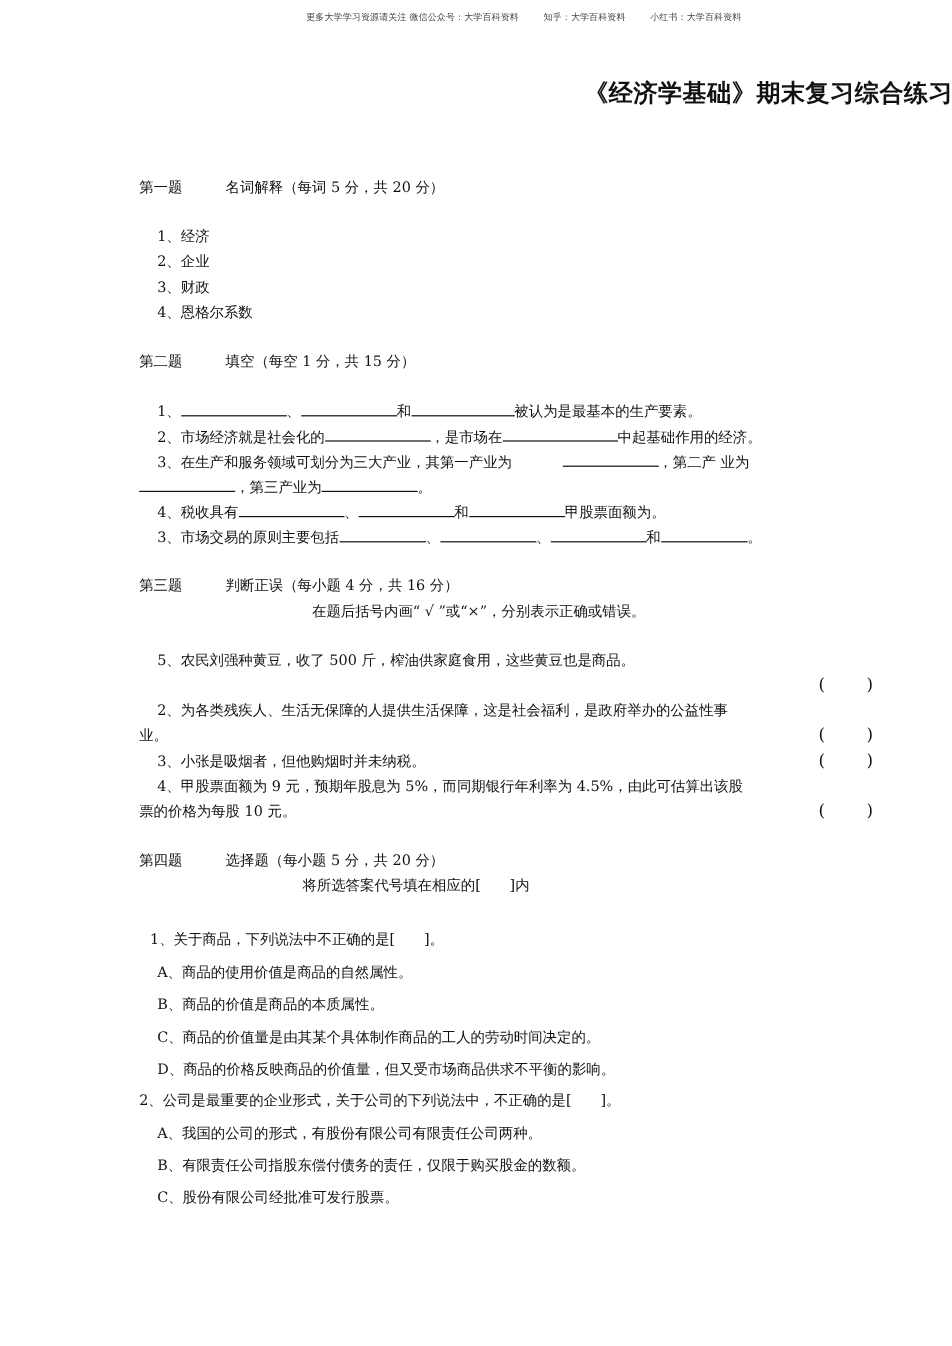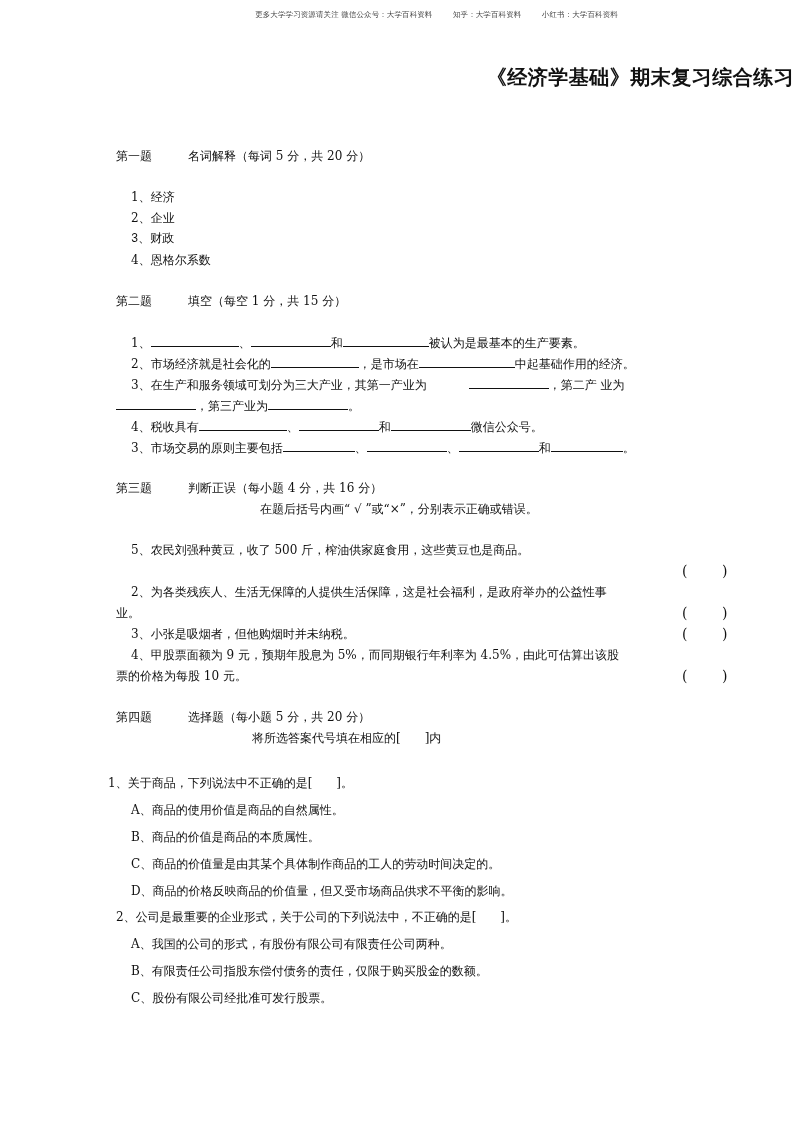--- a/index.html
+++ b/index.html
@@ -37,21 +37,21 @@
 
 <div class="abs title">
   <span>《经济学基础》期末复习综合练习题</span><span class="suffix">(A)</span>
 </div>
 
 <div class="abs line" style="left:76px; top:146px;">
   <span class="sec-no">第一题</span><span>名词解释（每词 5 分，共 20 分）</span>
 </div>
 <div class="abs line" style="left:91px; top:187px;">1、经济</div>
 <div class="abs line" style="left:91px; top:208px;">2、企业</div>
-<div class="abs line" style="left:91px; top:229px;font-family:Liberation Mono, monospace;">3、财政</div>
+<div class="abs line" style="left:91px; top:229px;">3、财政</div>
 <div class="abs line" style="left:91px; top:250px;">4、恩格尔系数</div>
 
 <div class="abs line" style="left:76px; top:291px;">
   <span class="sec-no">第二题</span><span>填空（每空 1 分，共 15 分）</span>
 </div>
 
 <div class="abs line" style="left:91px; top:332px;">
   <span>1、</span><span class="blank" style="width:88px"></span><span>、</span><span class="blank" style="width:80px"></span><span>和</span><span class="blank" style="width:86px"></span><span>被认为是最基本的生产要素。</span>
 </div>
 
@@ -60,21 +60,21 @@
 </div>
 
 <div class="abs line" style="left:91px; top:374px;">
   <span>3、在生产和服务领域可划分为三大产业，其第一产业为</span><span style="display:inline-block;width:42px"></span><span class="blank" style="width:80px"></span><span>，第二产 业为</span>
 </div>
 <div class="abs line" style="left:76px; top:395px;">
   <span class="blank" style="width:80px"></span><span>，第三产业为</span><span class="blank" style="width:80px"></span><span>。</span>
 </div>
 
 <div class="abs line" style="left:91px; top:416px;">
-  <span>4、税收具有</span><span class="blank" style="width:88px"></span><span>、</span><span class="blank" style="width:80px"></span><span>和</span><span class="blank" style="width:80px"></span><span>微信公众号。</span>
+  <span>4、税收具有</span><span class="blank" style="width:88px"></span><span>、</span><span class="blank" style="width:80px"></span><span>和</span><span class="blank" style="width:80px"></span><span>甲股票面额为。</span>
 </div>
 
 <div class="abs line" style="left:91px; top:437px;">
   <span>3、市场交易的原则主要包括</span><span class="blank" style="width:72px"></span><span>、</span><span class="blank" style="width:80px"></span><span>、</span><span class="blank" style="width:80px"></span><span>和</span><span class="blank" style="width:72px"></span><span>。</span>
 </div>
 
 <div class="abs line" style="left:76px; top:478px;">
   <span class="sec-no">第三题</span><span>判断正误（每小题 4 分，共 16 分）</span>
 </div>
 <div class="abs line" style="left:220px; top:499px;">在题后括号内画“ √ ”或“×”，分别表示正确或错误。</div>
@@ -91,21 +91,21 @@
 
 <div class="abs line" style="left:91px; top:645px;">4、甲股票面额为 9 元，预期年股息为 5%，而同期银行年利率为 4.5%，由此可估算出该股</div>
 <div class="abs line" style="left:76px; top:666px;">票的价格为每股 10 元。</div>
 <div class="abs line paren" style="left:642px; top:666px;"><span class="l">(</span><span>)</span></div>
 
 <div class="abs line" style="left:76px; top:707px;">
   <span class="sec-no">第四题</span><span>选择题（每小题 5 分，共 20 分）</span>
 </div>
 <div class="abs line" style="left:212px; top:728px;">将所选答案代号填在相应的[　　]内</div>
 
-<div class="abs line" style="left:68px; top:773px;">1、关于商品，下列说法中不正确的是[　　]。</div>
+<div class="abs line" style="left:85px; top:773px;">1、关于商品，下列说法中不正确的是[　　]。</div>
 <div class="abs line" style="left:91px; top:800px;">A、商品的使用价值是商品的自然属性。</div>
 <div class="abs line" style="left:91px; top:827px;">B、商品的价值是商品的本质属性。</div>
 <div class="abs line" style="left:91px; top:854px;">C、商品的价值量是由其某个具体制作商品的工人的劳动时间决定的。</div>
 <div class="abs line" style="left:91px; top:881px;">D、商品的价格反映商品的价值量，但又受市场商品供求不平衡的影响。</div>
 
 <div class="abs line" style="left:76px; top:907px;">2、公司是最重要的企业形式，关于公司的下列说法中，不正确的是[　　]。</div>
 <div class="abs line" style="left:91px; top:934px;">A、我国的公司的形式，有股份有限公司有限责任公司两种。</div>
 <div class="abs line" style="left:91px; top:961px;">B、有限责任公司指股东偿付债务的责任，仅限于购买股金的数额。</div>
 <div class="abs line" style="left:91px; top:988px;">C、股份有限公司经批准可发行股票。</div>
 

